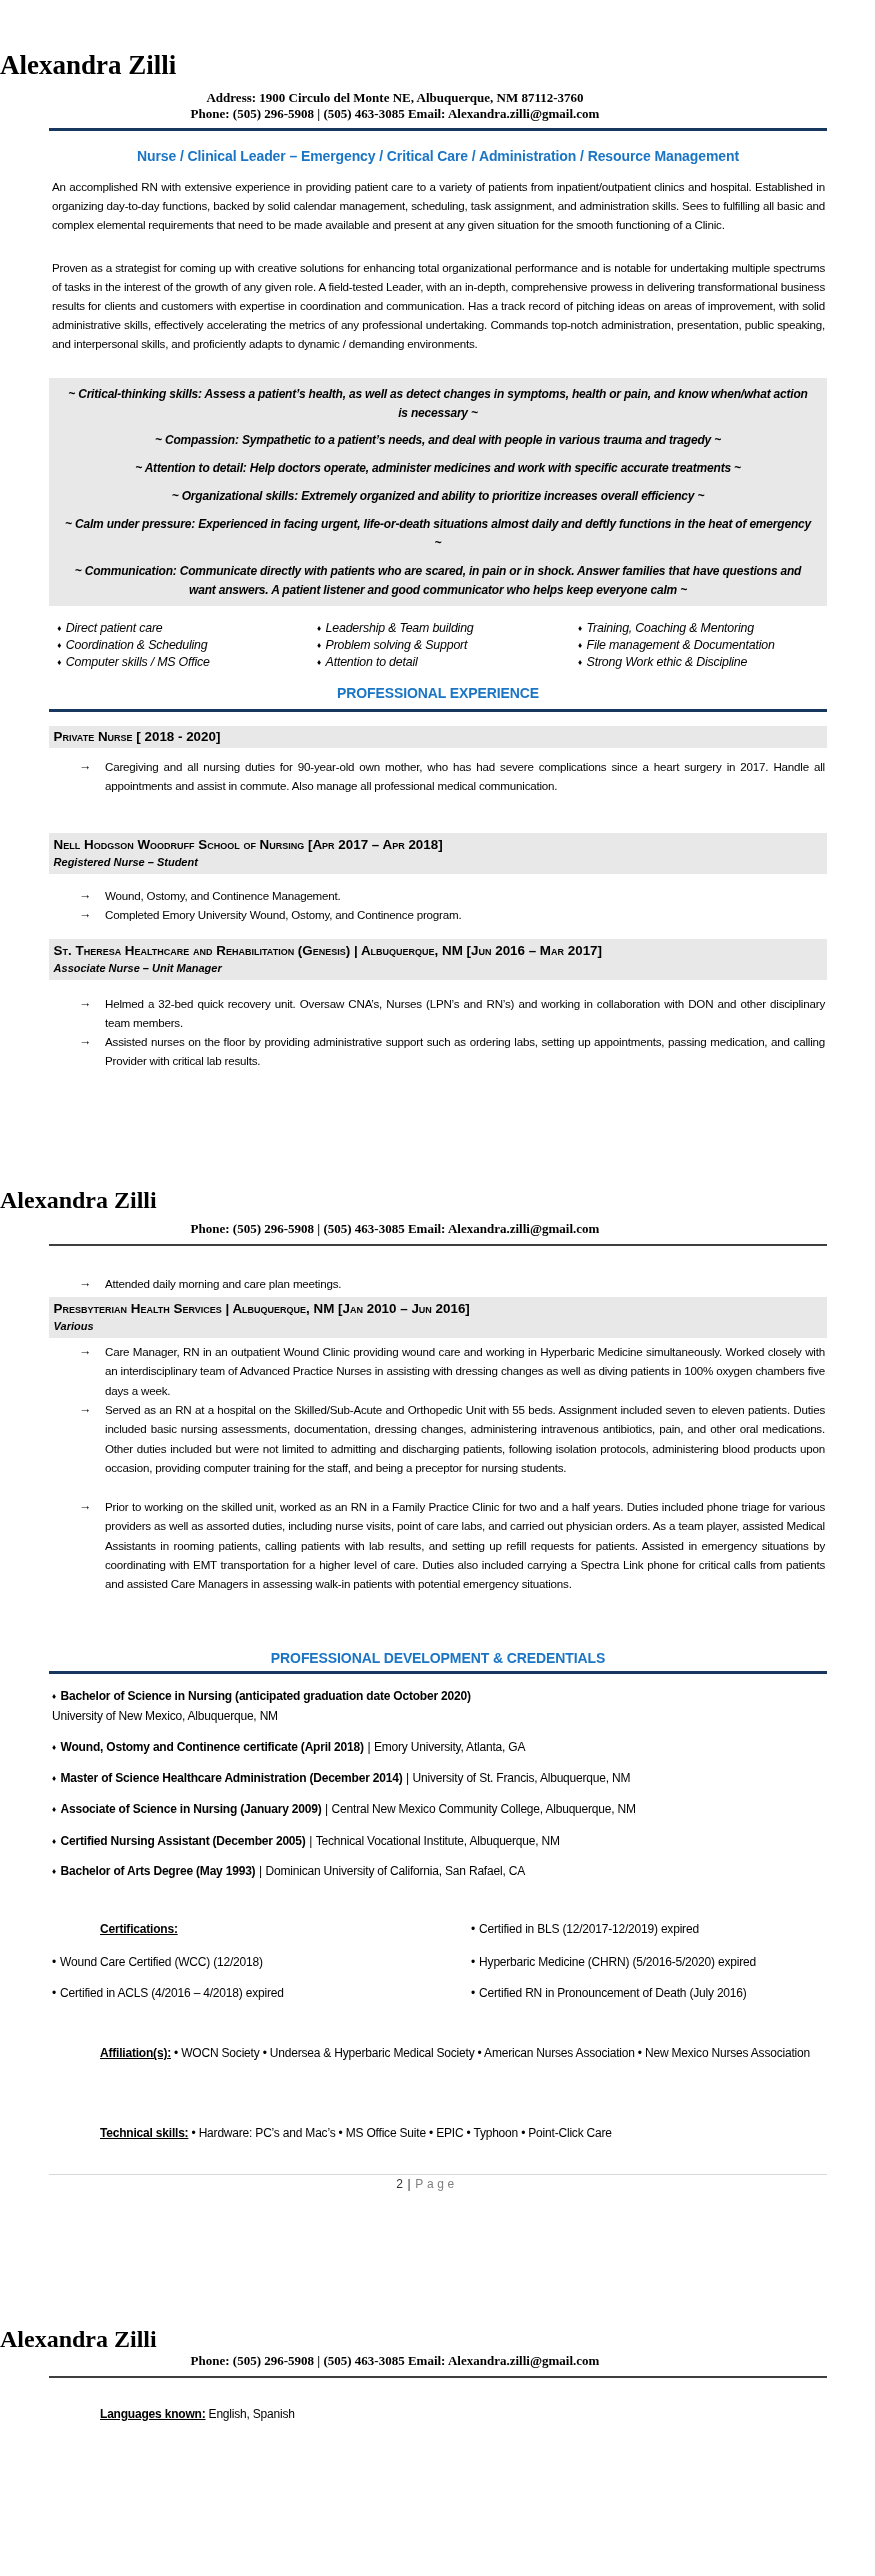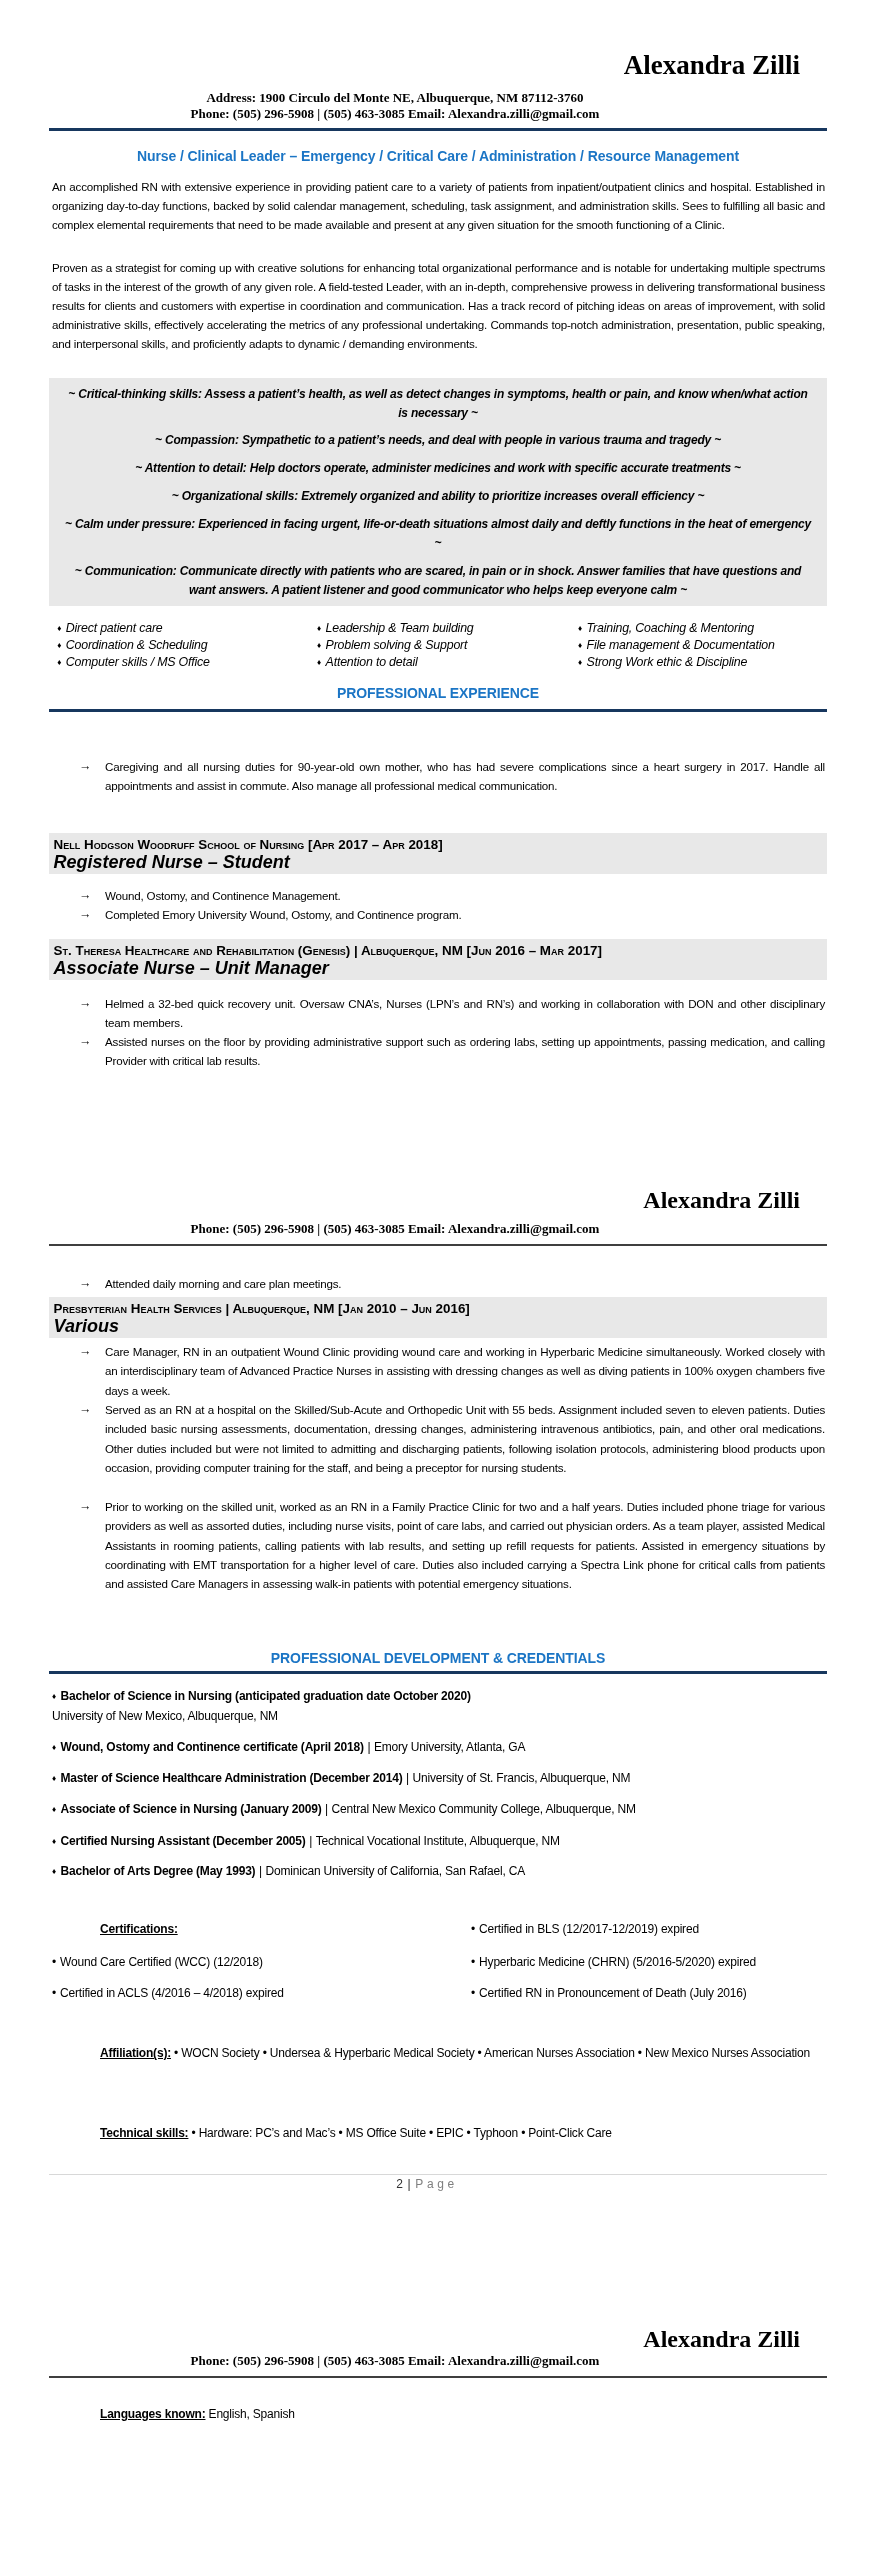--- a/index.html
+++ b/index.html
@@ -1,41 +1,41 @@
 <!DOCTYPE html>
 <html style="font-size:8.2px"><head>
 <meta charset="utf-8">
 <style>
   html,body{margin:0;padding:0;background:#ffffff;}
   .doc{position:relative;width:876px;height:3400px;background:#ffffff;
        font-family:"Liberation Sans",sans-serif;color:#000;overflow:hidden;}
   .abs{position:absolute;}
   .serif{font-family:"Liberation Serif",serif;font-weight:bold;}
-  .name{left:0;width:800px;text-align:right;font-size:27px;line-height:30px;}
+  .name{left:0;width:800px;text-align:left;font-size:27px;line-height:30px;}
   .name.small{font-size:24px;line-height:28px;}
   .contact{left:0;width:790px;text-align:center;font-size:13px;line-height:15.5px;}
   .rule-navy{left:49px;width:778px;height:2.6px;background:#17375E;}
   .rule-dark{left:49px;width:778px;height:2.1px;background:#3F3F3F;}
   .rule-light{left:49px;width:778px;height:1px;background:#D8D8D8;}
   .banner{left:0;width:876px;text-align:center;font-size:14px;font-weight:bold;
           color:#1B75C5;letter-spacing:-0.1px;}
   .para{left:52px;width:773px;font-size:11.6px;line-height:19px;text-align:justify;
         letter-spacing:-0.2px;}
   .skillsbox{left:49px;width:778px;background:#E8E8E8;box-sizing:border-box;padding:6.7px 15.5px;}
   .skillsbox p{margin:0 0 8.8px;text-align:center;font-weight:bold;font-style:italic;
                font-size:12px;line-height:19px;letter-spacing:-0.2px;}
   .skillsbox p:last-child{margin-bottom:0;}
   .comp{left:52px;width:773px;height:52px;}
   .comp .col{position:absolute;top:0;}
   .comp .item{font-size:12.4px;font-style:italic;line-height:17px;letter-spacing:-0.2px;}
   .dia{font-style:normal;font-size:8.2px;margin-right:4.6px;vertical-align:1px;}
   .jobbar{left:49px;width:778px;background:#E8E8E8;box-sizing:border-box;padding:2.1px 4.6px;}
   .jobbar.two{padding:2.6px 4.6px;}
   .jobtitle{font-variant:small-caps;font-weight:bold;font-size:13.4px;line-height:17.5px;}
-  .jobrole{font-weight:bold;font-style:italic;font-size:18px;line-height:18.5px;}
+  .jobrole{font-weight:bold;font-style:italic;font-size:11px;line-height:18.5px;}
   .brow{left:52px;width:773px;display:flex;align-items:flex-start;}
   .arr{flex:none;width:26px;margin-left:27px;font-size:12.4px;line-height:19.3px;}
   .btxt{flex:1;font-size:11.6px;line-height:19.3px;text-align:justify;letter-spacing:-0.2px;}
   .cred{left:52px;width:773px;font-size:12px;line-height:19px;letter-spacing:-0.2px;}
   .cred .b{font-weight:bold;}
   .cred .sep{margin:0 3.6px;}
   .plain{left:52px;width:773px;font-size:12px;line-height:19.6px;letter-spacing:-0.2px;}
   .label-u{font-weight:bold;text-decoration:underline;margin-left:48px;}
   .dot{margin-right:4.1px;}
   .mr{margin-right:3.1px;}
@@ -81,20 +81,23 @@
     <div class="col" style="left:526px">
       <div class="item"><span class="dia">♦</span><span>Training, Coaching &amp; Mentoring</span></div>
       <div class="item"><span class="dia">♦</span><span>File management &amp; Documentation</span></div>
       <div class="item"><span class="dia">♦</span><span>Strong Work ethic &amp; Discipline</span></div>
     </div>
   </div>
 
   <div class="abs banner" style="top:685px">PROFESSIONAL EXPERIENCE</div>
   <div class="abs rule-navy" style="top:709px"></div>
 
+  <div class="abs jobbar" style="top:726px">
+    <div class="jobtitle">Private Nurse [ 2018 - 2020]</div>
+  </div>
   <div class="abs brow" style="top:757px">
     <span class="arr">→</span>
     <div class="btxt">Caregiving and all nursing duties for 90-year-old own mother, who has had severe complications since a heart surgery in 2017. Handle all appointments and assist in commute. Also manage all professional medical communication.</div>
   </div>
 
   <div class="abs jobbar two" style="top:833px">
     <div class="jobtitle">Nell Hodgson Woodruff School of Nursing [Apr 2017 – Apr 2018]</div>
     <div class="jobrole">Registered Nurse – Student</div>
   </div>
   <div class="abs brow" style="top:886px">

